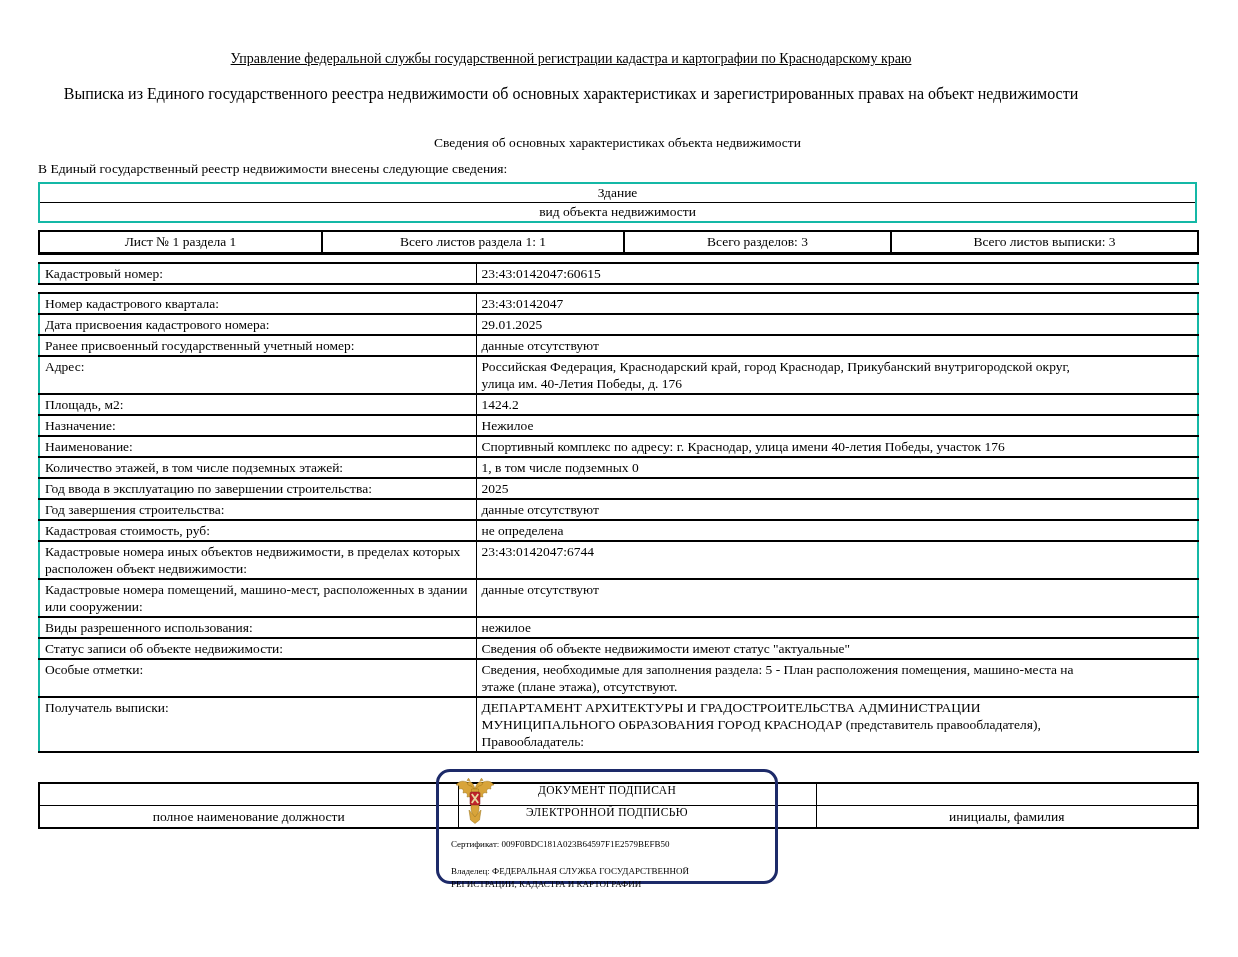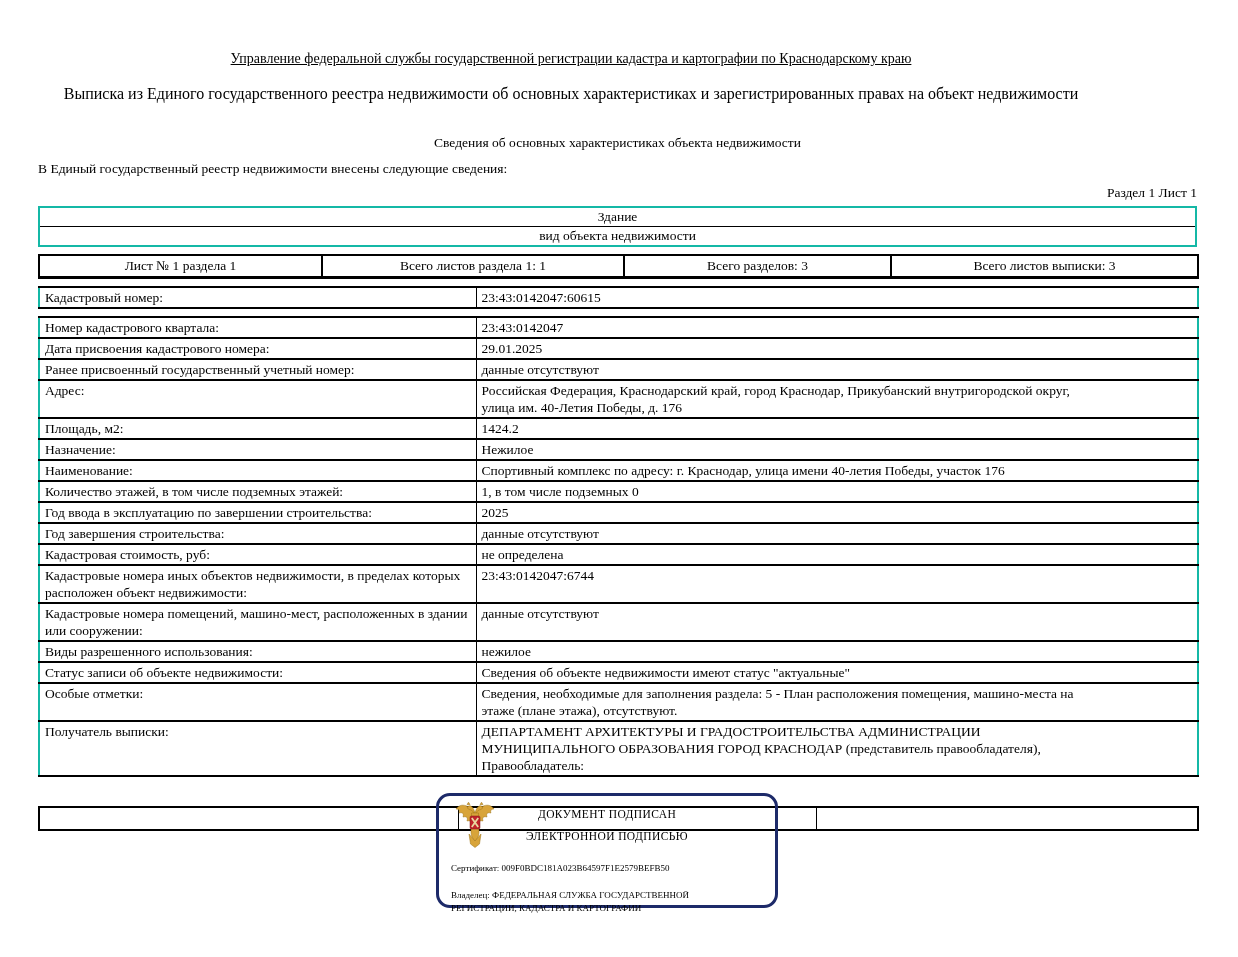--- a/index.html
+++ b/index.html
@@ -56,21 +56,20 @@
 <div class="page">
 
   <div class="header-block">
     <div class="org-name">Управление федеральной службы государственной регистрации кадастра и картографии по Краснодарскому краю</div>
     <div class="doc-title">Выписка из Единого государственного реестра недвижимости об основных характеристиках и зарегистрированных правах на объект недвижимости</div>
   </div>
 
   <div class="content">
     <div class="section-title">Сведения об основных характеристиках объекта недвижимости</div>
     <div class="intro">В Единый государственный реестр недвижимости внесены следующие сведения:</div>
-    <div class="section-sheet">Раздел 1 Лист 1</div>
   </div>
 
   <table class="tbl object-type">
     <tbody>
         <tr>
       <td>Здание</td>
     </tr>
     <tr>
       <td>вид объекта недвижимости</td>
     </tr>
@@ -193,20 +192,25 @@
       <colgroup>
           <col style="width:419px">
           <col style="width:358px">
           <col style="width:382px">
         </colgroup>
       <tbody>
           <tr>
         <td></td>
         <td></td>
         <td></td>
+      </tr>
+      <tr>
+        <td>полное наименование должности</td>
+        <td></td>
+        <td>инициалы, фамилия</td>
       </tr>
     </tbody>
       </table>
 
     <div class="stamp">
       <span class="stamp-eagle">
         <svg width="40" height="50" viewBox="0 0 40 50" xmlns="http://www.w3.org/2000/svg">
           <g fill="#d8a43a" stroke="#9a7114" stroke-width="0.5">
             <path d="M19 12 C13 4 5 3 1 9 C4 9 5 11 4 13 C8 12 9 14 8 17 C12 16 13 18 12 21 C15 20 17 22 16 25 L19 21 Z"></path>
             <path d="M21 12 C27 4 35 3 39 9 C36 9 35 11 36 13 C32 12 31 14 32 17 C28 16 27 18 28 21 C25 20 23 22 24 25 L21 21 Z"></path>

